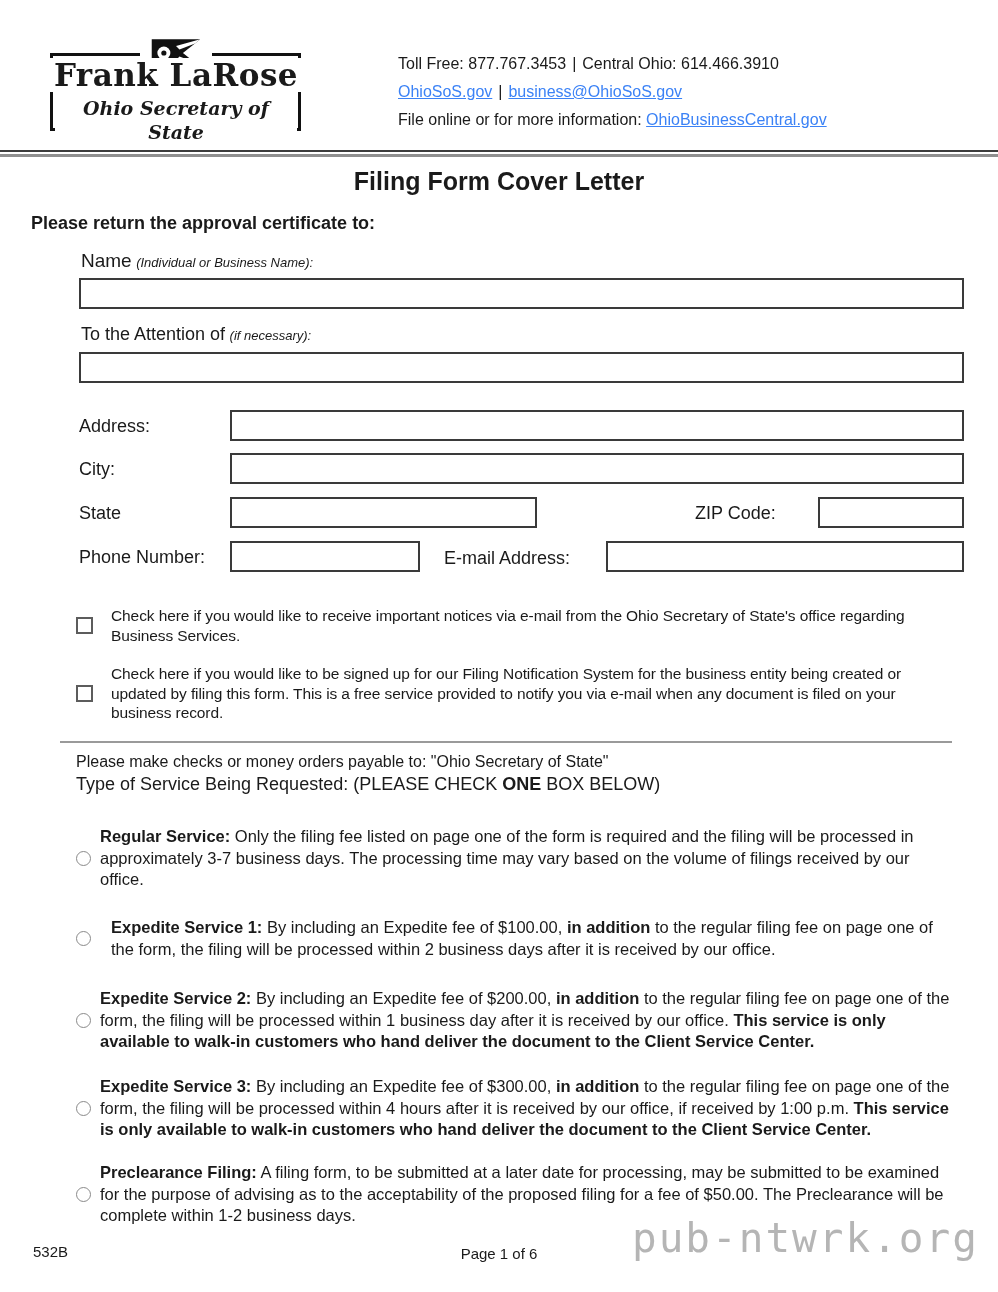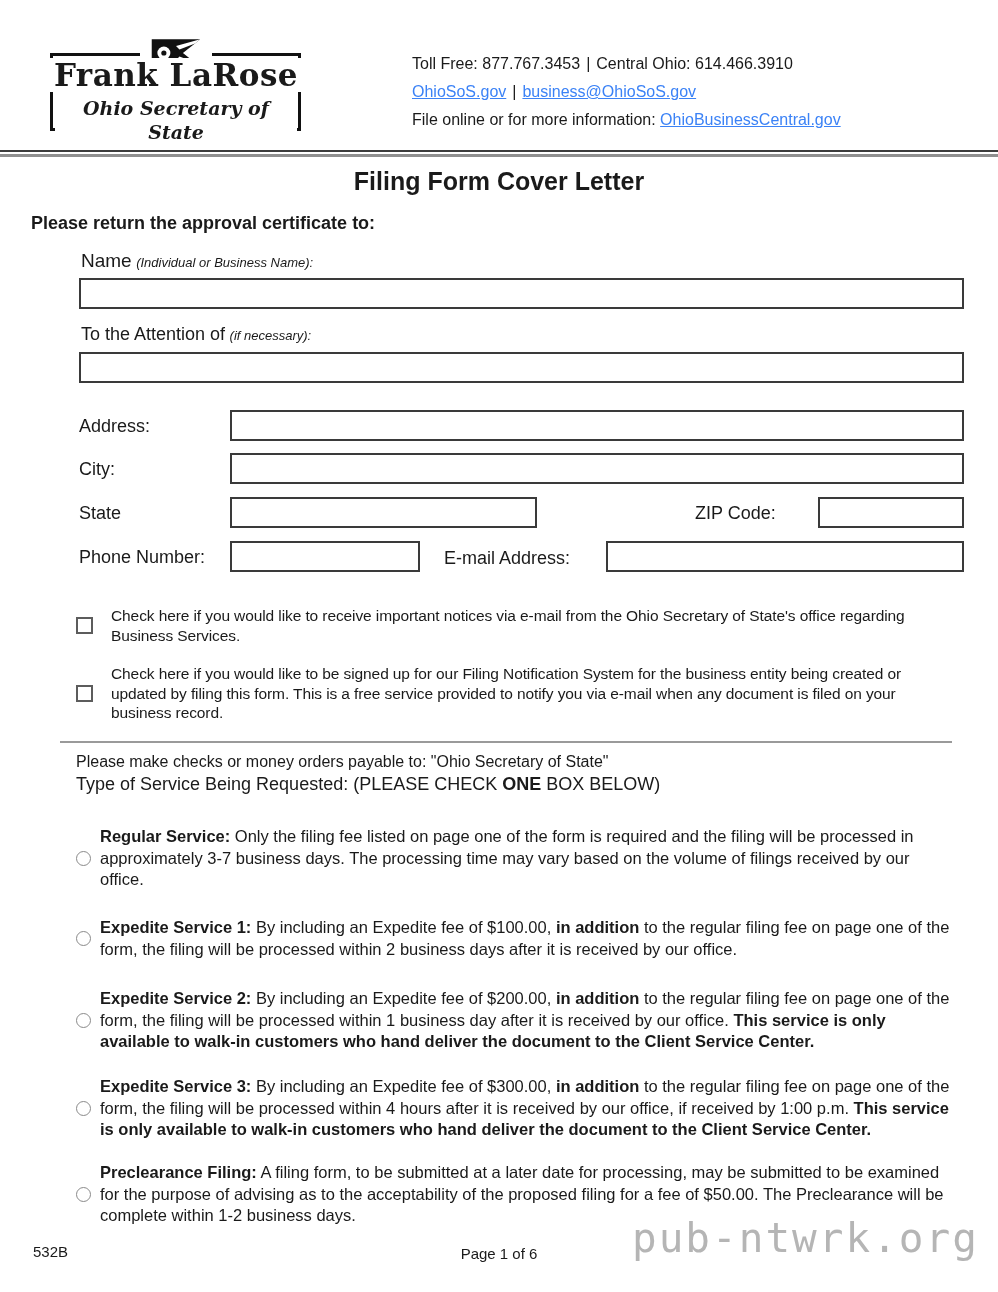--- a/index.html
+++ b/index.html
@@ -22,21 +22,21 @@
   .logo-name {
     position:absolute; left:-4px; right:-4px; top:18px; text-align:center;
     font-family:"DejaVu Serif", serif; font-weight:bold; font-size:31px; letter-spacing:0.5px;
     background:#fff; line-height:34px;
   }
   .logo-sub {
     position:absolute; left:10px; right:10px; top:56px; text-align:center;
     font-family:"DejaVu Serif", serif; font-style:italic; font-weight:bold; font-size:19px;
     background:#fff; line-height:24px;
   }
-  .contact { left:398px; top:50px; font-size:16px;margin-left:14px; }
+  .contact { left:398px; top:50px; font-size:16px; }
   .contact .cline { height:28px; line-height:28px; white-space:nowrap; }
   .contact a { color:#3b82f6; text-decoration:underline; }
   .contact .sep { padding:0 6px; color:#1a1a1a; }
 
   
   .rule1 { left:0; top:150px; width:998px; height:2px; background:#3c3c3c; }
   .rule2 { left:0; top:154px; width:998px; height:3px; background:#8f8f8f; }
   .gray-hr { left:60px; top:741px; width:892px; height:2px; background:#9a9a9a; }
 
   
@@ -77,21 +77,21 @@
   }
   .note-text { font-size:15.5px; line-height:19.5px; width:814px; letter-spacing:-0.1px; }
 
   
   .payable { left:76px; top:753px; font-size:16px; }
   .type-heading { left:76px; top:774px; font-size:18px; }
   .type-heading .b { font-weight:bold; }
 
   .service { left:76px; width:884px; display:flex; align-items:center; }
   .service.s0 { top:826px; }
-  .service.s1 { top:917px; }
+  .service.s1 { top:917px;gap:11px; }
   .service.s2 { top:988px; }
   .service.s3 { top:1076px; }
   .service.s4 { top:1162px; }
   .radio {
     flex:0 0 auto; width:15px; height:15px; border:1.5px solid #8a8a8a; border-radius:50%;
     background:#fff; margin-right:9px; cursor:pointer;
   }
   .stext { font-size:16.5px; line-height:21.7px; width:852px; }
   .stext .b { font-weight:bold; }
 

